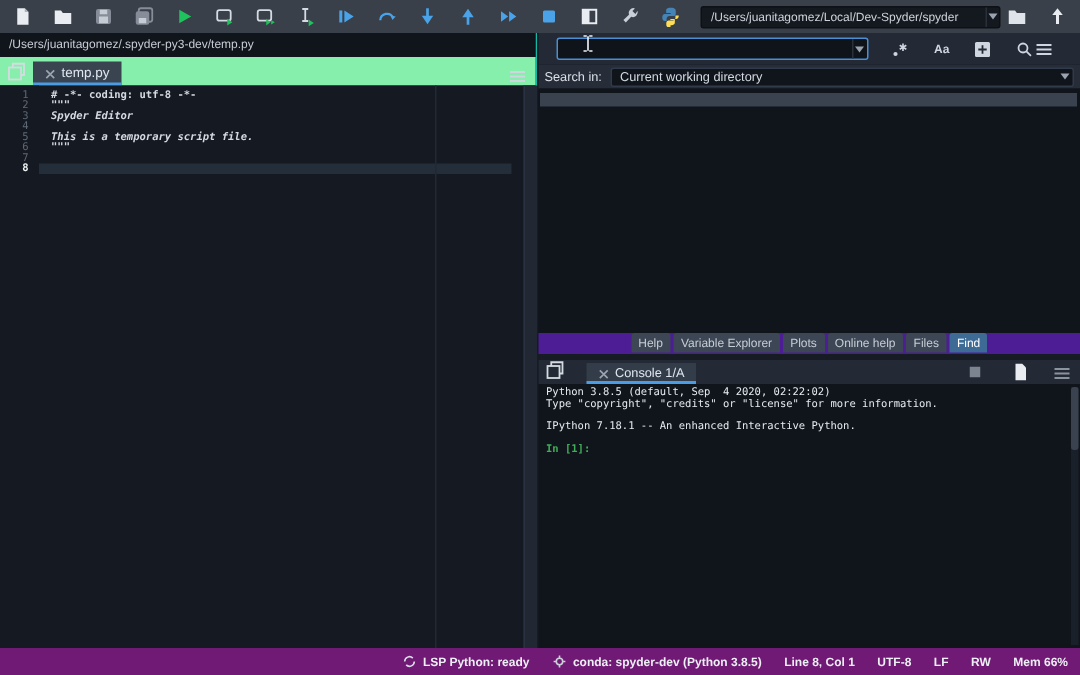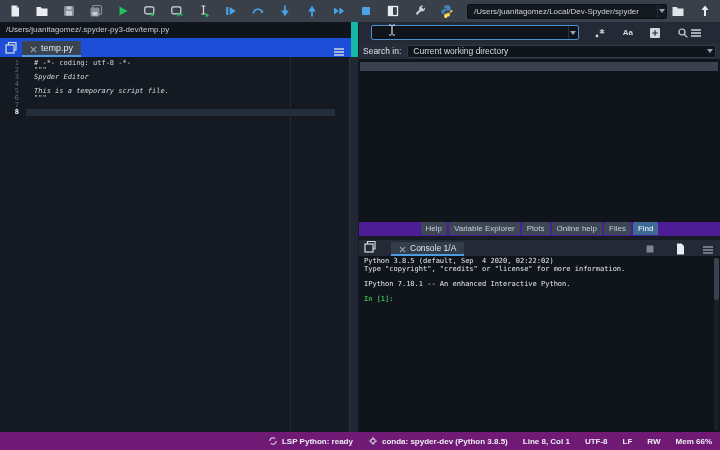--- a/index.html
+++ b/index.html
@@ -8,34 +8,34 @@
 
   
   .toolbar{position:absolute;left:0;top:0;width:720px;height:22px;background:#3a4049;display:flex;align-items:center;padding:0 8px;}
   .tb-icon{width:14px;height:14px;margin-right:13px;flex:none;display:flex;align-items:center;justify-content:center;cursor:default;}
   .tb-icon svg{display:block;}
   .wd-combo{width:200px;height:15px;background:#14181f;border:1px solid #0d1117;border-radius:2px;color:#ced3da;font-size:8px;display:flex;align-items:center;padding-left:6px;margin-right:4px;position:relative;}
   .wd-combo .arrow{position:absolute;right:0;top:0;bottom:0;width:9px;border-left:1px solid #2a303a;display:flex;align-items:center;justify-content:center;}
   .caret{width:0;height:0;border-left:3px solid transparent;border-right:3px solid transparent;border-top:4px solid #9aa3af;}
 
   
-  .editor{position:absolute;left:0;top:22px;width:358px;height:410px;background:#151a22;border-right:7px solid #14b8a6;}
+  .editor{position:absolute;left:0;top:22px;width:358px;height:410px;background:#151a22;border-right:1px solid #14b8a6;}
   .breadcrumb{height:16px;background:#10141b;color:#c7ccd4;font-size:8px;line-height:16px;padding-left:6px;white-space:nowrap;overflow:hidden;}
-  .ed-tabbar{height:19px;background:#1d4ed8;display:flex;align-items:flex-end;position:relative;padding-left:4px;}
+  .ed-tabbar{height:19px;background:#86efac;display:flex;align-items:flex-end;position:relative;padding-left:4px;}
   .browse-icon{width:14px;height:14px;margin:0 4px 2px 0;}
   .ed-tab{height:16px;background:#3a4350;border-bottom:2px solid #4a9de5;display:flex;align-items:center;gap:4px;padding:0 8px;color:#dfe7f0;font-size:9px;}
   .close-x{width:7px;height:7px;}
   .burger{position:absolute;right:6px;bottom:4px;width:12px;height:10px;}
   .code-area{position:absolute;top:35px;left:0;right:0;bottom:0;background:#151a22;font-family:"DejaVu Sans Mono",monospace;font-size:7px;line-height:7px;}
   .gutter{position:absolute;left:0;top:0;bottom:0;width:26px;background:#151a22;}
   .gutter .num{display:block;height:7px;line-height:7px;text-align:right;padding-right:7px;color:#5f6875;}
   .gutter-col{position:absolute;left:0;top:3px;}
   .gutter .num.current{color:#eef2f6;font-weight:bold;}
   .code-lines{position:absolute;left:26px;top:3px;right:0;}
-  .code-lines .cl{height:7px;line-height:7px;white-space:pre;padding-left:8px;color:#d5dae2;}
+  .code-lines .cl{height:7px;line-height:7px;white-space:pre;padding-left:8px;color:#d5dae2;font-weight:bold;}
   .tok-comment{color:#999a6e;}
   .tok-string{color:#69b56b;font-style:italic;}
   .cur-line{position:absolute;left:26px;right:16px;top:52px;height:7px;background:#242d3a;}
   .edge-line{position:absolute;left:290px;top:0;bottom:0;width:1px;background:#232932;}
   .ed-scroll{position:absolute;left:349px;top:0;bottom:0;width:9px;background:#212834;border-left:1px solid #2a3140;}
 
   
   .find-pane{position:absolute;left:359px;top:22px;width:361px;height:214px;background:#10151c;}
   .find-row1{height:21px;background:#232935;display:flex;align-items:center;padding:0 12px;}
   .search-input{width:230px;height:15px;background:#0f141b;border:1px solid #4a8fd3;border-radius:2px;position:relative;color:#d5dae2;font-size:8px;}

